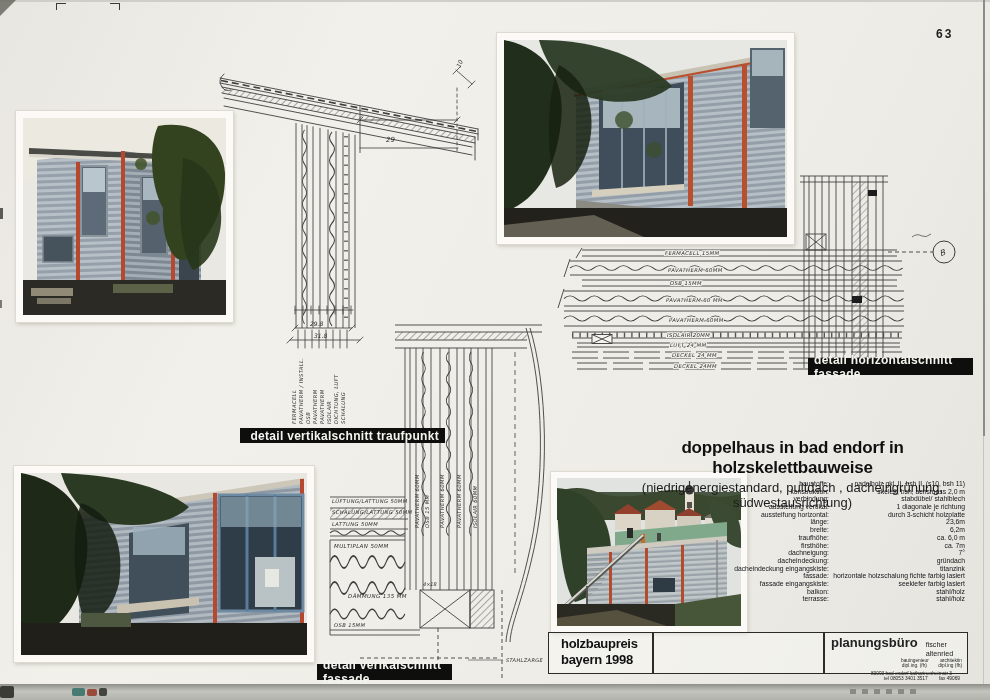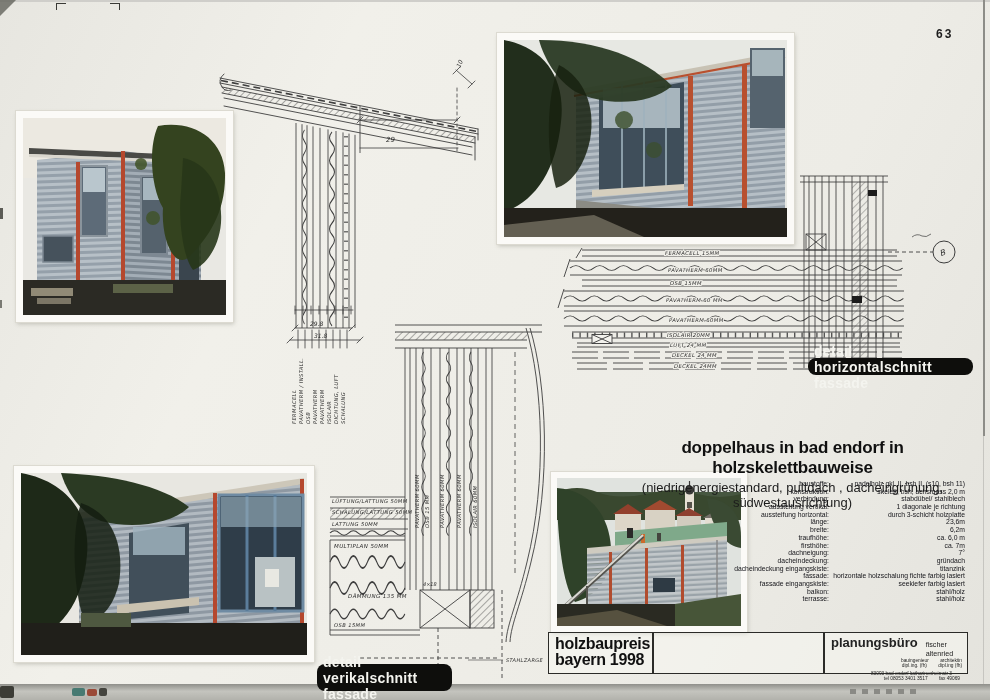--- a/index.html
+++ b/index.html
@@ -29,38 +29,38 @@
   .photo svg{display:block;}
   .p1{left:16px;top:111px;width:217px;height:211px;padding:7px;box-sizing:border-box;}
   .p2{left:14px;top:466px;width:300px;height:196px;padding:7px;box-sizing:border-box;}
   .p3{left:497px;top:33px;width:297px;height:211px;padding:7px;box-sizing:border-box;}
   .p4{left:551px;top:472px;width:196px;height:160px;padding:6px;box-sizing:border-box;}
   
   .drw{position:absolute;overflow:visible;}
   .hw{font-family:"DejaVu Sans",sans-serif;font-style:italic;letter-spacing:.4px;text-transform:uppercase;fill:#2d2d2d;}
   .dim{font-family:"DejaVu Sans",sans-serif;font-style:italic;fill:#2d2d2d;}
   
-  .labelbar{background:#0e0e0c;color:#f4f4ef;font-size:14px;font-weight:bold;letter-spacing:.3px;
-    display:flex;align-items:center;padding:0 6px;box-sizing:border-box;border-radius:8px;}
+  .labelbar{background:#0e0e0c;color:#f4f4ef;font-size:12px;font-weight:bold;letter-spacing:.3px;
+    display:flex;align-items:center;padding:0 6px;box-sizing:border-box;}
   .lb-a{left:240px;top:428px;width:205px;height:15px;justify-content:flex-end;}
-  .lb-b{left:317px;top:664px;width:135px;height:27px;}
+  .lb-b{left:317px;top:664px;width:135px;height:16px;}
   .lb-c{left:808px;top:358px;width:165px;height:17px;}
   
   .titleblock{right:25px;top:438px;width:345px;text-align:center;color:#101010;}
   .titleblock h1{margin:0;font-size:17px;font-weight:bold;letter-spacing:-0.2px;}
   .titleblock p{margin:2px 0 7px;font-size:13px;color:#1b1b1b;}
   .specs{right:25px;top:480px;width:345px;}
   .srow{position:relative;height:7.7px;}
   .srow .sl{position:absolute;right:136px;white-space:nowrap;font-size:6.8px;color:#15151a;}
   .srow .sv{position:absolute;right:0;white-space:nowrap;font-size:6.8px;color:#15151a;}
   
   .award{left:548px;top:632px;width:420px;height:42px;border:1.6px solid #2b2b28;box-sizing:border-box;background:rgba(250,249,244,.5);}
   .award .div1{position:absolute;left:103px;top:0;bottom:0;width:1.6px;background:#2b2b28;}
   .award .div2{position:absolute;left:274px;top:0;bottom:0;width:1.6px;background:#2b2b28;}
-  .atext{position:absolute;left:6px;top:3px;font-size:16px;font-weight:bold;letter-spacing:-0.3px;line-height:16px;color:#111;}
+  .atext{position:absolute;left:12px;top:3px;font-size:13px;font-weight:bold;letter-spacing:-0.3px;line-height:16px;color:#111;}
   .firm{position:absolute;left:277px;right:0;top:0;bottom:0;padding:2px 5px;font-size:4.8px;color:#222;}
   .firm .r1{display:flex;justify-content:space-between;align-items:baseline;}
   .firm .pb{font-size:13px;font-weight:bold;}
   .firm .names span{font-size:7.2px;font-weight:normal;margin-left:8px;}
   .firm .r2,.firm .r3{text-align:right;}
   .firm .r2 span,.firm .r3 span,.firm .r5 span{margin-left:10px;}
   .firm .r4{margin-top:3px;text-align:right;padding-right:10px;}
   .firm .r5{text-align:right;padding-right:2px;}
 </style>
 </head>
@@ -472,20 +472,23 @@
     </g>
     <polygon points="300,20 316,20 316,200 300,200" fill="url(#dc-hatch)"></polygon>
     <rect x="316" y="28" width="9" height="6" fill="#1c1c1c"></rect>
     <rect x="300" y="134" width="10" height="7" fill="#1c1c1c"></rect>
     <line x1="336" y1="90" x2="381" y2="90" stroke="#3c3c3c" stroke-width="0.9" stroke-dasharray="4 3"></line>
     <circle cx="392" cy="90" r="11" fill="none" stroke="#3c3c3c" stroke-width="1"></circle>
     <text class="hw" font-size="8" x="392" y="93" text-anchor="middle" transform="rotate(-18 392 93)">B</text>
     <path d="M360,75 q5,-4 10,-1 q4,2 9,-2" stroke="#3c3c3c" stroke-width="0.7" fill="none"></path>
   </svg>
 
+  <div class="abs labelbar lb-a">
+    <span>detail vertikalschnitt traufpunkt</span>
+  </div>
   <div class="abs labelbar lb-b">
     <span>detail verikalschnitt fassade</span>
   </div>
   <div class="abs labelbar lb-c">
     <span>detail horizontalschnitt fassade</span>
   </div>
 
   <section class="abs titleblock">
     <h1>doppelhaus in bad endorf in holzskelettbauweise</h1>
     <p>(niedrigenergiestandard, pultdach , dacheingrünung, südwestausrichtung)</p>

